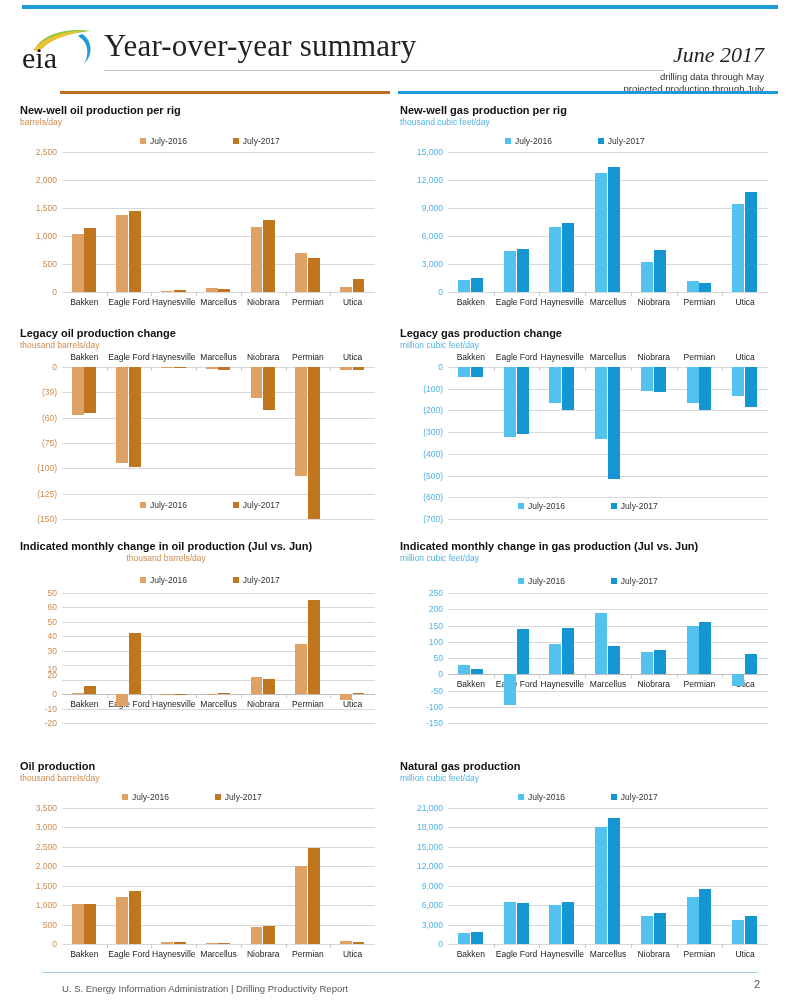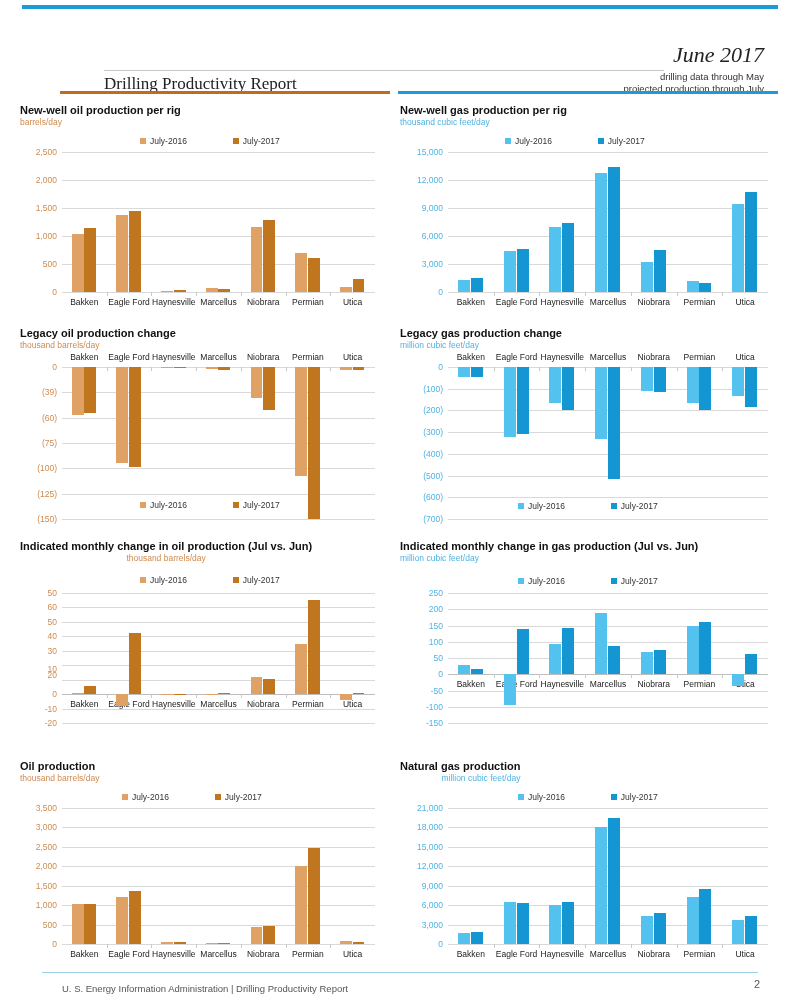--- a/index.html
+++ b/index.html
@@ -72,22 +72,30 @@
               font-size: 11px; color: #555; }
 </style>
 </head>
 <body>
 
 <div class="page">
 
   <div class="topbar"></div>
 
   <div class="hdr">
+    <div class="logo">
+      <svg width="78" height="46" viewBox="0 0 78 46">
+        <path d="M16 19 C26 4, 52 0, 70 3 C52 5, 31 10, 22 21 Z" fill="#8dc63f"></path>
+        <path d="M13 22 C24 9, 45 3, 63 3 C44 7, 26 14, 18 24 Z" fill="#f2c335" opacity="0.95"></path>
+        <path d="M62 6 C72 12, 74 26, 64 36 C70 25, 68 14, 58 8 Z" fill="#1b9bd8"></path>
+        <text x="2" y="40" font-family="Liberation Serif, serif" font-size="30" fill="#1a1a1a">eia</text>
+      </svg>
+    </div>
+    <div class="title-main">Year-over-year summary</div>
     <div class="title-rule"></div>
-    <div class="title-sub">Drilling Productivity Report</div>
     <div class="date-main">June 2017</div>
     <div class="note note1">drilling data through May</div>
     <div class="note note2">projected production through July</div>
   </div>
   <div class="rule-orange"></div>
   <div class="rule-blue"></div>
 
   <div id="charts">
       <div class="chart" style="left: 20px; top: 104px;">
         <div class="c-title">New-well oil production per rig</div>
@@ -589,21 +597,21 @@
           <div class="bar a" title="Permian July-2016: 2020" style="background: rgb(224, 161, 101); top: 57.5086px; height: 78.4914px;"></div>
           <div class="bar b" title="Permian July-2017: 2465" style="background: rgb(192, 118, 30); top: 40.2171px; height: 95.7829px;"></div>
         </div>
         <div class="tickmark" style="left: 223.571px; top: 136px; height: 4px;"></div>
         <div class="grp" style="left: 277.229px; width: 26.8286px;">
           <div class="bar a" title="Utica July-2016: 65" style="background: rgb(224, 161, 101); top: 133.474px; height: 2.52571px;"></div>
           <div class="bar b" title="Utica July-2017: 58" style="background: rgb(192, 118, 30); top: 133.746px; height: 2.25371px;"></div>
         </div>
         <div class="tickmark" style="left: 268.286px; top: 136px; height: 4px;"></div>
       </div>
-      <div class="chart" style="left: 400px; top: 760px; text-align: right;">
+      <div class="chart" style="left: 400px; top: 760px;">
         <div class="c-title">Natural gas production</div>
         <div class="c-unit unit-gas">million cubic feet/day</div>
       </div>
       <div class="legend" style="left: 518px; top: 792px;">
         <div class="li">
           <span class="sw" style="background: rgb(84, 194, 239);"></span>
           <span>July-2016</span>
         </div>
         <div class="li">
           <span class="sw" style="background: rgb(20, 150, 210);"></span>

